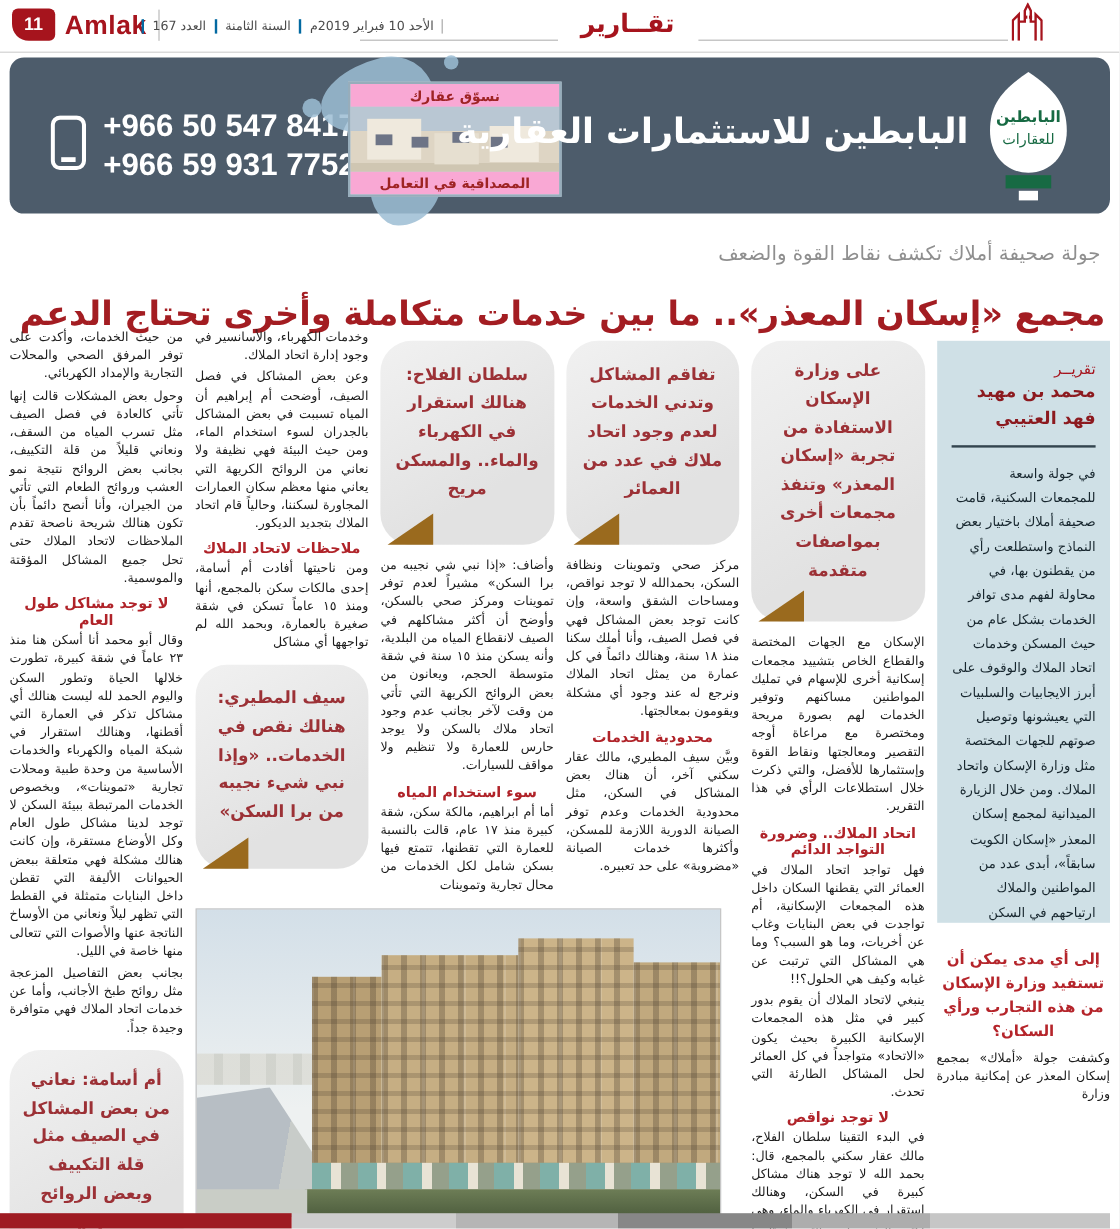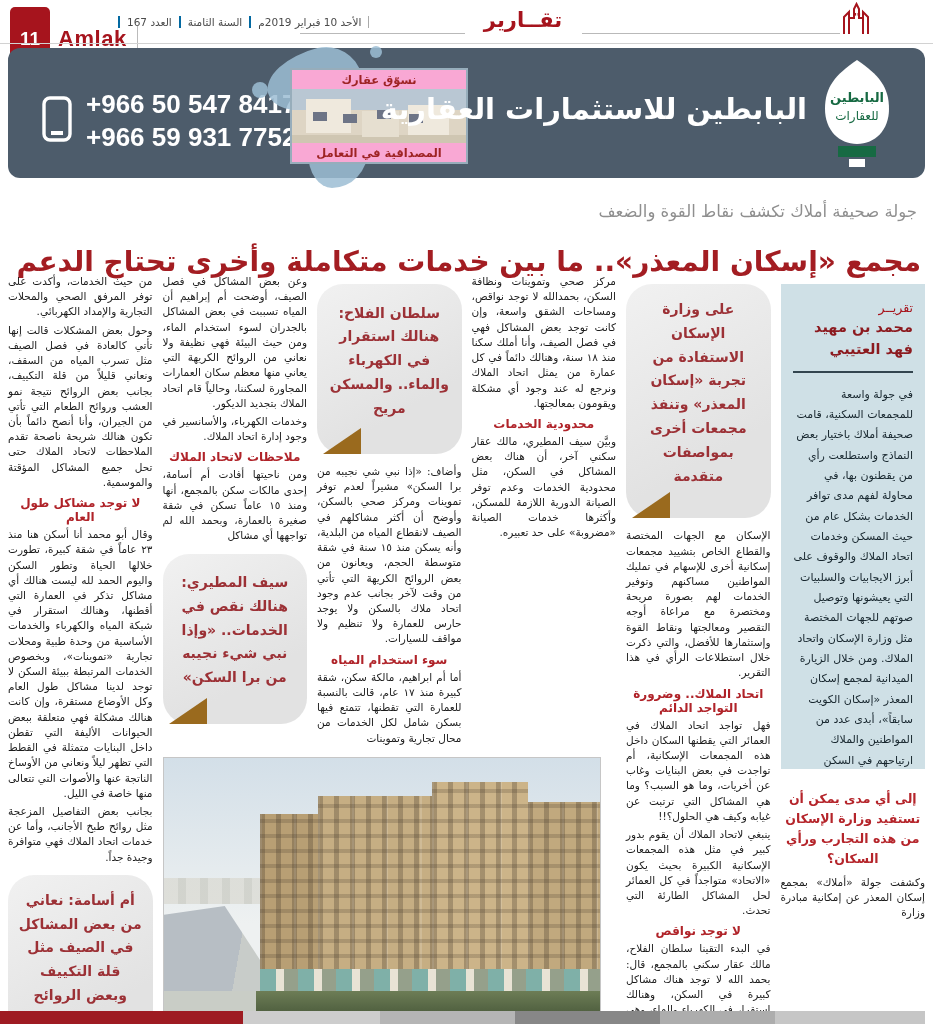--- a/index.html
+++ b/index.html
@@ -3,22 +3,22 @@
 <meta charset="utf-8">
 <style>
   html,body{margin:0;padding:0;background:#e9e9e9;}
   .page{position:relative;width:933px;height:1024px;margin:0 auto;background:#ffffff;
         overflow:hidden;direction:rtl;font-family:"DejaVu Sans",sans-serif;}
 
   
   .topbar{position:absolute;top:0;left:0;right:0;height:43px;background:#fff;}
   .topbar-rule{position:absolute;top:43px;left:0;right:0;height:1px;background:#d2d2d2;}
   .brand-group{position:absolute;left:10px;top:7px;display:flex;align-items:center;gap:8px;direction:ltr;}
-  .page-num{background:#a6141d;color:#fff;font-weight:bold;font-size:19px;line-height:1;
-            padding:22px 10px;border-radius:5px 5px 5px 14px;font-family:"Liberation Sans",sans-serif;}
+  .page-num{background:#a6141d;color:#fff;font-weight:bold;font-size:15px;line-height:1;
+            padding:6px 10px;border-radius:5px 5px 5px 14px;font-family:"Liberation Sans",sans-serif;}
   .brand{color:#a6141d;font-weight:bold;font-size:22px;letter-spacing:.5px;
          font-family:"Liberation Sans",sans-serif;border-right:1px solid #bbb;padding-right:10px;}
   .meta{position:absolute;left:118px;top:16px;display:flex;direction:rtl;font-size:10.5px;color:#4a4a4a;}
   .meta span{padding:0 7px;border-left:2px solid #0369a1;white-space:nowrap;text-align:right;}
   .meta span:first-child{border-right:1px solid #aaa;}
   .section-title{position:absolute;top:8px;left:468px;width:110px;text-align:center;
                  color:#a6141d;font-weight:bold;font-size:21px;}
   .sec-line{position:absolute;top:33px;height:1px;background:#b9b9b9;}
   .sec-line.l{left:300px;width:165px;}
   .sec-line.r{left:582px;width:258px;}
@@ -186,37 +186,40 @@
       <p>الإسكان مع الجهات المختصة والقطاع الخاص بتشييد مجمعات إسكانية أخرى للإسهام في تمليك المواطنين مساكنهم وتوفير الخدمات لهم بصورة مريحة ومختصرة مع مراعاة أوجه التقصير ومعالجتها ونقاط القوة وإستثمارها للأفضل، والتي ذكرت خلال استطلاعات الرأي في هذا التقرير.</p>
       <div class="subhead">اتحاد الملاك.. وضرورة التواجد الدائم</div>
       <p>فهل تواجد اتحاد الملاك في العمائر التي يقطنها السكان داخل هذه المجمعات الإسكانية، أم تواجدت في بعض البنايات وغاب عن أخريات، وما هو السبب؟ وما هي المشاكل التي ترتبت عن غيابه وكيف هي الحلول؟!!</p>
       <p>ينبغي لاتحاد الملاك أن يقوم بدور كبير في مثل هذه المجمعات الإسكانية الكبيرة بحيث يكون «الاتحاد» متواجداً في كل العمائر لحل المشاكل الطارئة التي تحدث.</p>
       <div class="subhead">لا توجد نواقص</div>
       <p>في البدء التقينا سلطان الفلاح، مالك عقار سكني بالمجمع، قال: بحمد الله لا توجد هناك مشاكل كبيرة في السكن، وهنالك استقرار في الكهرباء والماء، وهي أكثر الضروريات التي نحتاجها للمسكن المريح، بجانب توفر عدد من شروط البناء، مثل عمل الأسانسير وغيرها، وهي متوافرة في المسكن وفق الشروط المعمول بها.</p>
 
     </div>
 
     <div class="bodytext">
+      <div class="quote">
+        <span class="qt">تفاقم المشاكل وتدني الخدمات لعدم وجود اتحاد ملاك في عدد من العمائر</span>
+      </div>
       <p>مركز صحي وتموينات ونظافة السكن، بحمدالله لا توجد نواقص، ومساحات الشقق واسعة، وإن كانت توجد بعض المشاكل فهي في فصل الصيف، وأنا أملك سكنا منذ ١٨ سنة، وهنالك دائماً في كل عمارة من يمثل اتحاد الملاك ونرجع له عند وجود أي مشكلة ويقومون بمعالجتها.</p>
       <div class="subhead">محدودية الخدمات</div>
       <p>وبيَّن سيف المطيري، مالك عقار سكني آخر، أن هناك بعض المشاكل في السكن، مثل محدودية الخدمات وعدم توفر الصيانة الدورية اللازمة للمسكن، وأكثرها خدمات الصيانة «مضروبة» على حد تعبيره.</p>
     </div>
 
     <div class="bodytext">
       <div class="quote">
         <span class="qt">سلطان الفلاح: هنالك استقرار في الكهرباء والماء.. والمسكن مريح</span>
       </div>
       <p>وأضاف: «إذا نبي شي نجيبه من برا السكن» مشيراً لعدم توفر تموينات ومركز صحي بالسكن، وأوضح أن أكثر مشاكلهم في الصيف لانقطاع المياه من البلدية، وأنه يسكن منذ ١٥ سنة في شقة متوسطة الحجم، ويعانون من بعض الروائح الكريهة التي تأتي من وقت لآخر بجانب عدم وجود اتحاد ملاك بالسكن ولا يوجد حارس للعمارة ولا تنظيم ولا مواقف للسيارات.</p>
       <div class="subhead">سوء استخدام المياه</div>
       <p>أما أم ابراهيم، مالكة سكن، شقة كبيرة منذ ١٧ عام، قالت بالنسبة للعمارة التي تقطنها، تتمتع فيها بسكن شامل لكل الخدمات من محال تجارية وتموينات</p>
     </div>
 
     <div class="bodytext">
+      <p>وخدمات الكهرباء، والأسانسير في وجود إدارة اتحاد الملاك.</p>
       <p>وعن بعض المشاكل في فصل الصيف، أوضحت أم إبراهيم أن المياه تسببت في بعض المشاكل بالجدران لسوء استخدام الماء، ومن حيث البيئة فهي نظيفة ولا نعاني من الروائح الكريهة التي يعاني منها معظم سكان العمارات المجاورة لسكننا، وحالياً قام اتحاد الملاك بتجديد الديكور.</p>
-      <p>وخدمات الكهرباء، والأسانسير في وجود إدارة اتحاد الملاك.</p>
       <div class="subhead">ملاحظات لاتحاد الملاك</div>
       <p>ومن ناحيتها أفادت أم أسامة، إحدى مالكات سكن بالمجمع، أنها ومنذ ١٥ عاماً تسكن في شقة صغيرة بالعمارة، وبحمد الله لم تواجهها أي مشاكل</p>
       <div class="quote">
         <span class="qt">سيف المطيري: هنالك نقص في الخدمات.. «وإذا نبي شيء نجيبه من برا السكن»</span>
       </div>
     </div>
 
     <div class="bodytext">
       <p>من حيث الخدمات، وأكدت على توفر المرفق الصحي والمحلات التجارية والإمداد الكهربائي.</p>
       <p>وحول بعض المشكلات قالت إنها تأتي كالعادة في فصل الصيف مثل تسرب المياه من السقف، ونعاني قليلاً من قلة التكييف، بجانب بعض الروائح نتيجة نمو العشب وروائح الطعام التي تأتي من الجيران، وأنا أنصح دائماً بأن تكون هنالك شريحة ناصحة تقدم الملاحظات لاتحاد الملاك حتى تحل جميع المشاكل المؤقتة والموسمية.</p>

